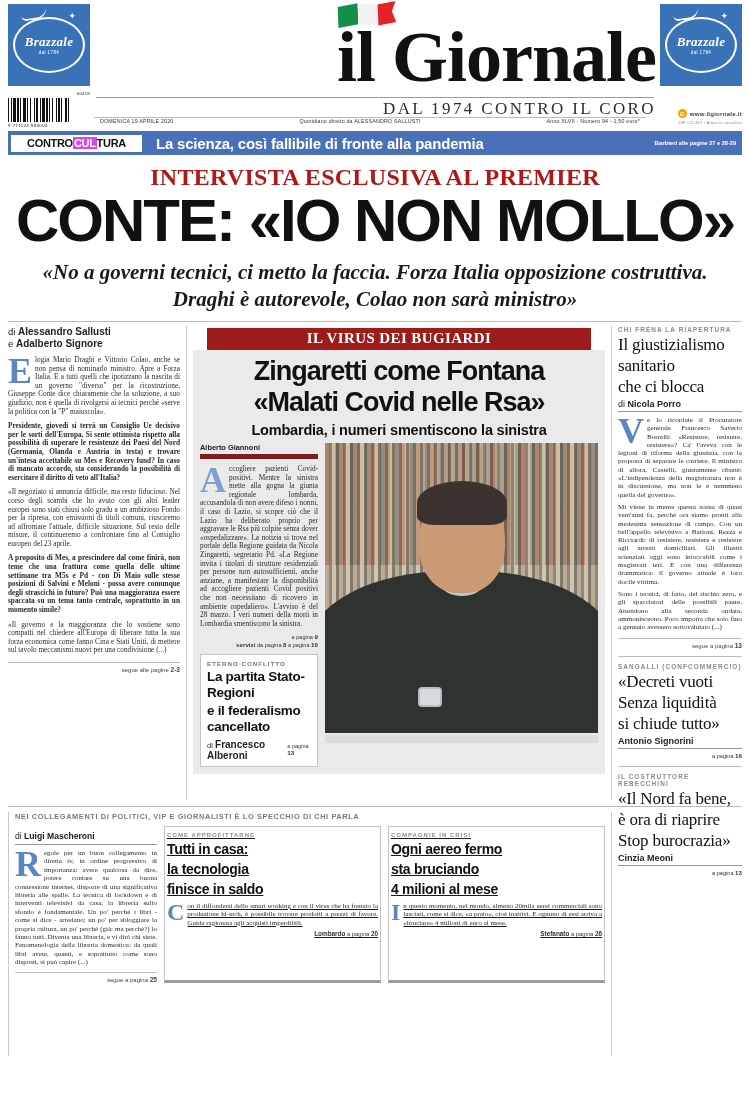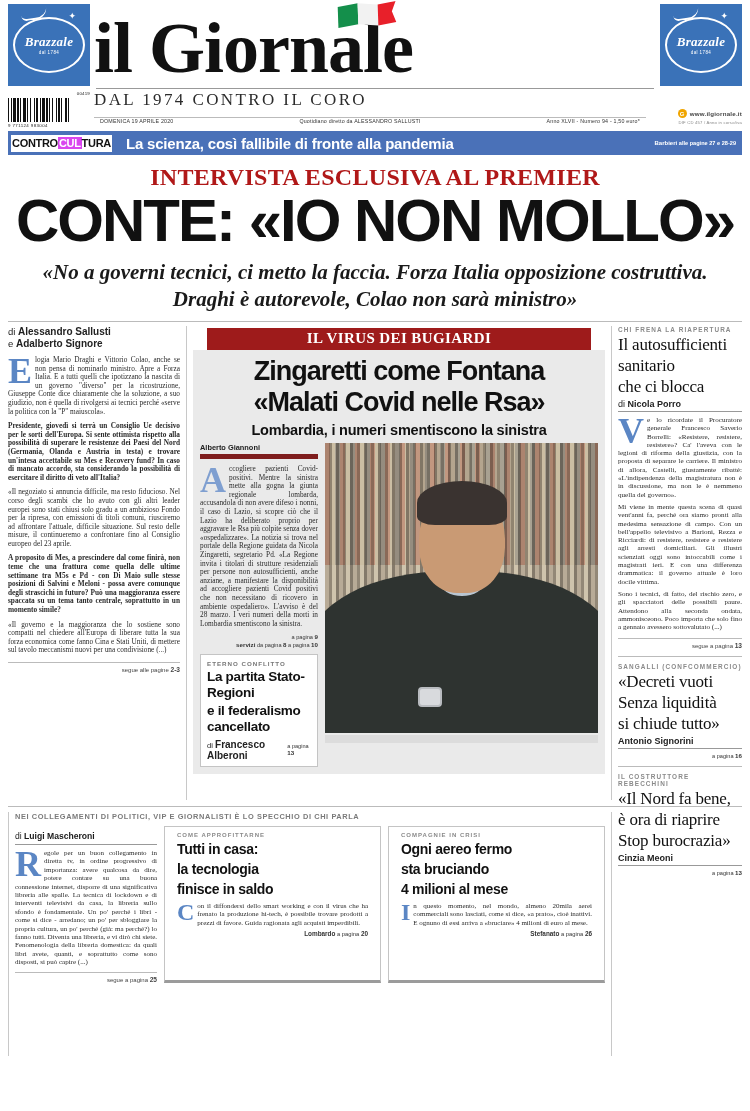--- a/index.html
+++ b/index.html
@@ -25,21 +25,21 @@
     font-family:"Liberation Serif",serif;font-style:italic;font-weight:bold;
     font-size:13px;letter-spacing:.3px;line-height:1;
   }
   .brazzale .bz-sub{font-size:4.5px;letter-spacing:.4px;margin-top:2px;}
   .brazzale .bz-swoosh{
     position:absolute;top:4px;left:13px;width:26px;height:10px;
     border-bottom:2px solid #fff;border-radius:0 0 40px 18px;transform:rotate(-7deg);
   }
   .brazzale .bz-star{position:absolute;top:8px;right:14px;color:#fff;font-size:9px;line-height:1;}
 
-  .title-block{flex:1;text-align:left;position:relative;padding:8px 4px;}
+  .title-block{flex:1;text-align:right;position:relative;padding:17px 4px;}
   .flag{
     position:absolute;left:50%;margin-left:-8px;top:2px;width:62px;height:26px;
     transform:translateX(-50%) rotate(-2deg);
   }
   .paper-title{
     font-family:"Liberation Serif",serif;font-weight:bold;
     font-size:72px;line-height:80px;letter-spacing:-1px;margin:0;color:#111;
   }
   .title-rule{border-top:1px solid #999;margin:0 2px;}
   .tagline{
@@ -66,21 +66,21 @@
     font-size:6px;font-weight:bold;display:flex;align-items:center;justify-content:center;}
   .web .wtext{font-size:6.2px;font-weight:bold;color:#444;}
   .info-right .tiny{font-size:4.2px;color:#888;margin-top:2px;}
 
   
   .strip{
     height:24px;background:#4a71b8;display:flex;align-items:center;
     margin-top:3px;position:relative;
   }
   .strip-logo{
-    background:#fff;height:17px;margin-left:3px;padding:0 1px;display:flex;align-items:center;
+    background:#fff;height:17px;margin-left:3px;padding:0 16px;display:flex;align-items:center;
     font-weight:bold;font-size:11px;letter-spacing:-0.3px;
   }
   .strip-logo .c1{color:#111;}
   .strip-logo .c2{color:#fff;background:#d946ef;padding:0 1px;}
   .strip-logo .c3{color:#111;}
   .strip-title{
     color:#fff;font-size:15px;font-weight:bold;margin-left:14px;letter-spacing:-.2px;flex:1;
   }
   .strip-ref{color:#fff;font-size:5.6px;font-weight:bold;margin-right:6px;white-space:nowrap;}
   .strip-ref b{font-size:6px;}
@@ -215,21 +215,21 @@
   .ad-photo .floor{position:absolute;left:0;right:0;bottom:0;height:18%;
     background:linear-gradient(180deg,#d8cfc0,#b6ab99);}
 
   .b-kicker{font-size:7.4px;letter-spacing:.6px;color:#7a7a7a;font-weight:bold;}
   .b-title{font-weight:bold;font-size:22px;line-height:25px;letter-spacing:-.7px;color:#111;margin-top:2px;}
   .b-author{font-size:8.6px;font-weight:bold;margin-top:5px;border-bottom:1px solid #999;padding-bottom:3px;}
   .b-author span{font-weight:normal;}
   .b-cols{display:flex;gap:7px;margin-top:5px;}
   .b-c1{width:142px;flex:0 0 142px;}
   .b-card{background:#fff;border:1px solid #c4c4c4;border-bottom:3px solid #9b9b9b;
-    padding:5px 12px 6px;flex:1;box-sizing:border-box;}
+    padding:5px 2px 6px;flex:1;box-sizing:border-box;text-decoration:underline;}
   .b-card-kicker{font-size:6px;letter-spacing:1px;color:#8a8a8a;font-weight:bold;}
   .b-card-title{font-weight:bold;font-size:14px;line-height:17px;margin-top:3px;color:#111;letter-spacing:-.3px;}
   .b-card-body{font-family:"Liberation Serif",serif;font-size:7px;line-height:8.4px;
     text-align:justify;color:#2a2a2a;margin-top:4px;}
   .b-card-foot{font-size:5.8px;text-align:right;margin-top:3px;color:#333;}
   .b-card-foot b{font-size:6.4px;}
   .b-segue{font-size:6px;text-align:right;color:#444;margin-top:5px;
     border-top:1px solid #bbb;padding-top:3px;}
   .b-segue b{font-size:6.6px;}
 </style>
@@ -426,21 +426,21 @@
             </div>
             <div class="photo-caption-bar"></div>
           </div>
         </div>
       </div>
     </div>
 
     <div class="col-right">
       <div>
         <div class="r-kicker">CHI FRENA LA RIAPERTURA</div>
-        <div class="r-title">Il autosufficienti</div>
+        <div class="r-title">Il giustizialismo</div>
         <div class="r-title">sanitario</div>
         <div class="r-title">che ci blocca</div>
         <div class="r-author r-underline">
           <span>di</span>
           <b>Nicola Porro</b>
         </div>
         <div class="r-body">
           <span class="dropcap">V</span><span>e lo ricordate il Procuratore generale Francesco Saverio Borrelli: «Resistere, resistere, resistere»? Ca' l'aveva con le legioni di riforma della giustizia, con la proposta di separare le carriere. Il ministro di allora, Castelli, giustamente ribatté: «L'indipendenza della magistratura non è in discussione, ma non le è nemmeno quella del governo».</span>
         </div>
         <div class="r-body">Mi viene in mente questa scena di quasi vent'anni fa, perché ora siamo pronti alla medesima sensazione di campo. Con un bell'appello televisivo a Barioni, Rezza e Ricciardi: di resistere, resistere e resistere agli arresti domiciliari. Gli illustri scienziati oggi sono intoccabili come i magistrati ieri. E con una differenza drammatica: il governo attuale è loro docile vittima.</div>

